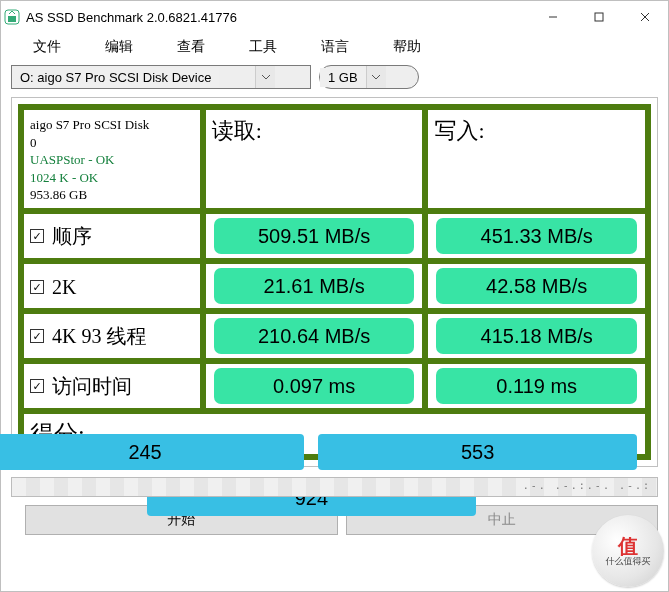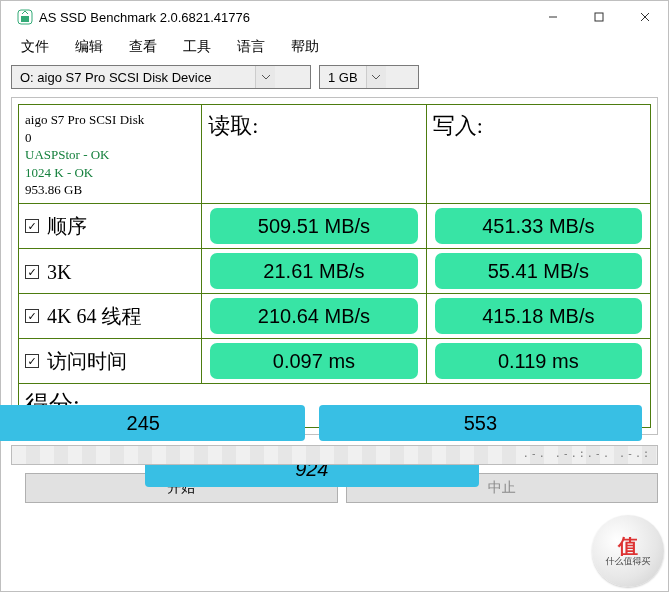--- a/index.html
+++ b/index.html
@@ -1,58 +1,58 @@
 <!DOCTYPE html>
 <html><head>
 <meta charset="utf-8">
 <style>
   * { box-sizing: border-box; margin: 0; padding: 0; }
   body { font-family: "Microsoft YaHei", "SimSun", Arial, sans-serif; font-size: 13px; width: 669px; height: 592px; overflow: hidden; background: #fff; }
   .window { border: 1px solid #bfbfbf; width: 669px; height: 592px; display: flex; flex-direction: column; background: #fff; position: relative; }
 
   
-  .titlebar { height: 32px; display: flex; align-items: center; padding: 0 0 0 16px; background: #fff; }
+  .titlebar { height: 32px; display: flex; align-items: center; padding: 0 0 0 3px; background: #fff; }
   .titlebar .appicon { width: 16px; height: 16px; margin-right: 6px; }
   .titlebar .title { flex: 1; font-size: 13px; }
   .titlebar .winbtns { display: flex; height: 32px; }
   .winbtn { width: 46px; height: 32px; display: flex; align-items: center; justify-content: center; color: #333; }
   .winbtn svg { stroke: #333; stroke-width: 1; fill: none; }
 
   
-  .menubar { height: 28px; display: flex; align-items: center; padding: 0 8px; gap: 2px; font-size: 14px; }
+  .menubar { height: 28px; display: flex; align-items: center; padding: 0 8px; gap: 20px; font-size: 14px; margin-left: 12px; }
   .menuitem { padding: 3px 12px; }
 
   
   .controls { height: 32px; display: flex; align-items: center; padding: 0 10px; gap: 8px; }
   .combo { display: flex; align-items: center; border: 1px solid #7a7a7a; background: #eee; height: 24px; }
   .combo-text { padding: 2px 8px; font-size: 13px; background: #efefef; }
   .combo-arrow { width: 20px; height: 22px; display: flex; align-items: center; justify-content: center; border-left: 1px solid #ccc; background: #e8e8e8; }
   .combo-arrow svg { stroke: #555; fill: none; stroke-width: 1; }
 
   
   .frame { margin: 4px 10px 4px 10px; border: 1px solid #c0c0c0; padding: 6px; }
   .grid { width: 100%; border-collapse: collapse; table-layout: fixed; }
-  .grid td { border: 1px solid #4d7c0f; padding: 4px 6px; vertical-align: middle; height: 44px; }
+  .grid td { border: 6px solid #4d7c0f; padding: 4px 6px; vertical-align: middle; height: 44px; }
   .grid td.rowlbl { font-size: 20px; font-family: "SimSun", serif; }
   .grid td.hdr { font-size: 22px; font-family: "SimSun", serif; font-weight: 400; height: 72px; vertical-align: top; padding-top: 6px; }
   .infohead { font-size: 13px; line-height: 1.35; }
   .infohead .ok { color: #15803d; }
   .chk { display: inline-flex; align-items: center; gap: 8px; }
   .chkbox { width: 14px; height: 14px; border: 1px solid #333; display: inline-flex; align-items: center; justify-content: center; font-size: 11px; line-height: 1; }
   .cellpad { padding: 4px 8px !important; }
   .badge { display: block; text-align: center; font-size: 20px; font-family: Arial, sans-serif; border-radius: 4px; padding: 4px 0; min-height: 30px; line-height: 28px; }
   .green { background: #38e4a5; border-radius: 7px; }
   .blue  { background: #38bfe4; }
   .scorewide { position: relative; height: 90px; padding: 2px !important; border-left: none !important; }
   .scoreleft { font-size: 24px; font-family: "SimSun", serif; vertical-align: top !important; padding-top: 6px; height: 90px; border-right: none !important; }
   .scorestack { position: absolute; left: -50%; right: 4px; display: flex; flex-direction: column; gap: 10px; }
   .scorestack .row1 { display: flex; gap: 14px; padding: 0 4px; }
   .scorestack .row1 .badge { flex: 1; }
   .scorestack .row2 { display: flex; justify-content: center; }
-  .scorestack .row2 .badge { width: 50%; font-style: italic; }
+  .scorestack .row2 .badge { width: 50%; }
   col.c1 { width: 29%; }
   col.c2 { width: 35.5%; }
   col.c3 { width: 35.5%; }
 
   
   .progress { height: 20px; margin: 6px 10px 2px 10px; border: 1px solid #bcbcbc; background: repeating-linear-gradient(90deg, #f0f0f0 0, #f0f0f0 14px, #e6e6e6 14px, #e6e6e6 28px); position: relative; }
   .progress-pattern { position:absolute; right:6px; top:2px; font-size:10px; letter-spacing:2px; color:#7a7a7a; font-family: monospace; }
 
   
   .btnrow { display: flex; padding: 6px 10px 8px 10px; gap: 8px; margin-left: 14px; }
@@ -106,21 +106,21 @@
 
   <div class="controls">
     <div class="combo" style="flex:0 0 300px;gap:36px;">
       <span class="combo-text">O: aigo S7 Pro SCSI Disk Device</span>
       <span class="combo-arrow">
         <svg width="10" height="6" viewBox="0 0 10 6">
             <path d="M1 1 L5 5 L9 1"></path>
           </svg>
       </span>
     </div>
-    <div class="combo" style="flex:0 0 100px;">
+    <div class="combo" style="flex:0 0 100px;border-radius:12px;">
       <span class="combo-text">1 GB</span>
       <span class="combo-arrow">
         <svg width="10" height="6" viewBox="0 0 10 6">
             <path d="M1 1 L5 5 L9 1"></path>
           </svg>
       </span>
     </div>
   </div>
 
   <div class="frame">
@@ -158,36 +158,36 @@
             </td>
         <td class="cellpad">
               <span class="badge green">451.33 MB/s</span>
             </td>
       </tr>
 
       <tr>
         <td class="rowlbl">
           <span class="chk">
                 <span class="chkbox">✓</span>
-          <span>3K</span>
+          <span>2K</span>
               </span>
         </td>
         <td class="cellpad">
               <span class="badge green">21.61 MB/s</span>
             </td>
         <td class="cellpad">
-              <span class="badge green">55.41 MB/s</span>
-            </td>
-      </tr>
-
-      <tr>
-        <td class="rowlbl">
-          <span class="chk">
-                <span class="chkbox">✓</span>
-          <span>4K 64 线程</span>
+              <span class="badge green">42.58 MB/s</span>
+            </td>
+      </tr>
+
+      <tr>
+        <td class="rowlbl">
+          <span class="chk">
+                <span class="chkbox">✓</span>
+          <span>4K 93 线程</span>
               </span>
         </td>
         <td class="cellpad">
               <span class="badge green">210.64 MB/s</span>
             </td>
         <td class="cellpad">
               <span class="badge green">415.18 MB/s</span>
             </td>
       </tr>
 

